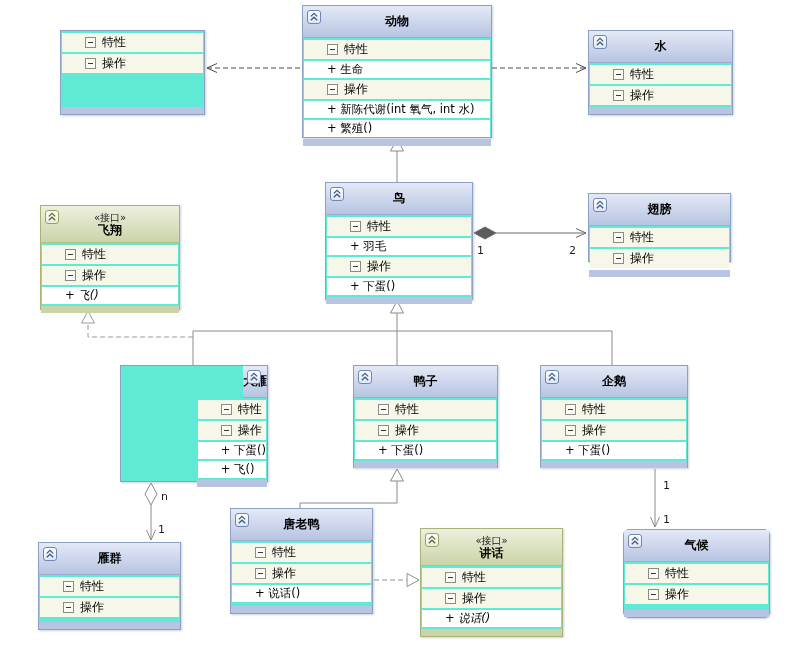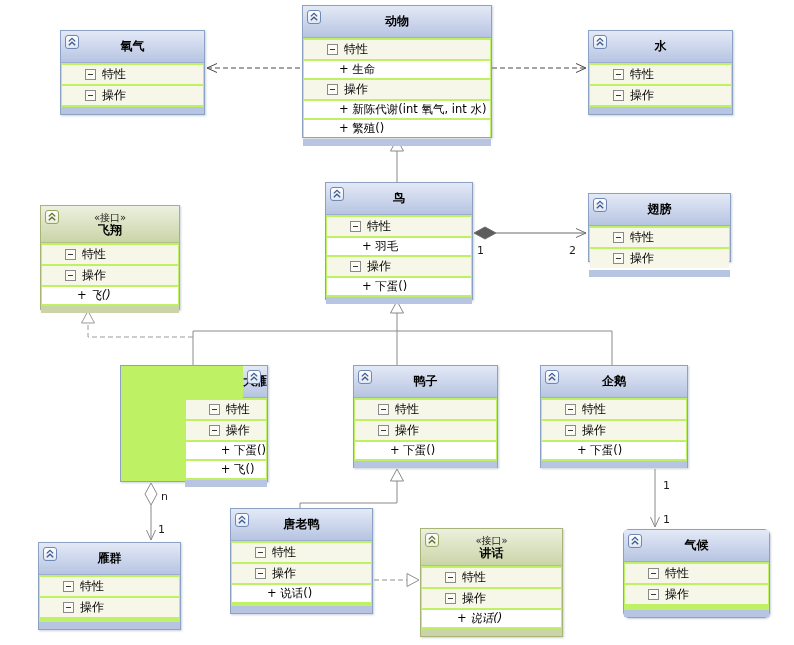--- a/index.html
+++ b/index.html
@@ -4,21 +4,21 @@
 <style>
   * { margin:0; padding:0; box-sizing:border-box; }
   html,body { background:#ffffff; }
   body { font-family:"DejaVu Sans","Liberation Sans",sans-serif; }
   #canvas { position:relative; width:794px; height:645px; background:#ffffff; overflow:hidden; }
   #connector-layer { position:absolute; left:0; top:0; width:794px; height:645px; }
   #connector-layer text { font-family:"DejaVu Sans","Liberation Sans",sans-serif; font-size:11px; fill:#1c1c1c; }
 
   .uml-class{
     position:absolute; display:flex; flex-direction:column;
-    border:1px solid #8ca2c5; background:#bef264;
+    border:1px solid #8ca2c5; background:#5eead4;
     box-shadow:1px 1px 2px rgba(140,150,170,.45);
     font-size:12px; color:#000;
   }
   .hdr{
     position:relative; flex:0 0 auto; height:32px;
     background:linear-gradient(#e3e9f6,#b7c4e2);
     border-bottom:1px solid #9cadd0;
     display:flex; flex-direction:column; align-items:center; justify-content:center;
   }
   .iface .hdr{ height:37px; background:linear-gradient(#edf0de,#cad4a8); border-bottom-color:#b4bf83; }
@@ -32,21 +32,21 @@
     display:flex; align-items:center; justify-content:center;
   }
   .iface .collapse-btn{ border-color:#97a35e; background:linear-gradient(#ffffff,#eaeeda); }
   .collapse-btn svg{ display:block; }
   .collapse-btn polyline{ fill:none; stroke:#3c5c8e; stroke-width:1.3; }
   .iface .collapse-btn polyline{ stroke:#5b6a33; }
 
   .rows{ display:flex; flex-direction:column; flex:1 1 auto; padding-top:2px; }
   .row{ display:flex; align-items:center; margin:0 1px 2px 1px; }
   .row.section{ background:#f6f6e9; min-height:19px; padding-left:23px; }
-  .row.member{ background:#ffffff; min-height:17px; padding-left:35px; font-size:11.5px; }
+  .row.member{ background:#ffffff; min-height:17px; padding-left:23px; font-size:11.5px; }
   .row.member.italic{ font-style:italic; }
   .sec-label{ font-size:12px; }
   .minus-btn{
     width:11px; height:11px; border:1px solid #8a8a8a; background:#fcfcf4;
     margin-right:6px; position:relative; flex:0 0 auto;
   }
   .minus-btn::after{ content:""; position:absolute; left:2px; right:2px; top:4px; height:1px; background:#3a3a3a; }
 
   .footer{ flex:0 0 auto; margin-top:auto; height:7px; background:#b7c4e2; }
   .iface .footer{ background:#cad4a8; }
@@ -102,29 +102,20 @@
         <polyline points="650.5,517 655,527 659.5,517" fill="none" stroke="#8a8a8a" stroke-width="1"></polyline>
         <text x="663" y="489">1</text>
         <text x="663" y="523">1</text>
       </g>
       <g>
         <polyline points="374,580 407,580" fill="none" stroke="#909090" stroke-width="1" stroke-dasharray="5,3"></polyline>
         <polygon points="419,580 407,586.5 407,573.5" fill="#fefefe" stroke="#909090" stroke-width="1"></polygon>
       </g>
     </svg>
 <div class="uml-class" style="left: 60px; top: 30px; width: 145px; height: 85px;">
-      <div class="hdr">
-        <div class="collapse-btn">
-          <svg width="10" height="10" viewBox="0 0 10 10">
-            <polyline points="1.8,4.4 5,1.4 8.2,4.4"></polyline>
-            <polyline points="1.8,8.2 5,5.2 8.2,8.2"></polyline>
-          </svg>
-        </div>
-        <div class="title">氧气</div>
-      </div>
       <div class="rows">
         <div class="row section">
           <div class="minus-btn"></div>
           <div class="sec-label">特性</div>
         </div>
         <div class="row section">
           <div class="minus-btn"></div>
           <div class="sec-label">操作</div>
         </div>
         <div class="footer"></div>

